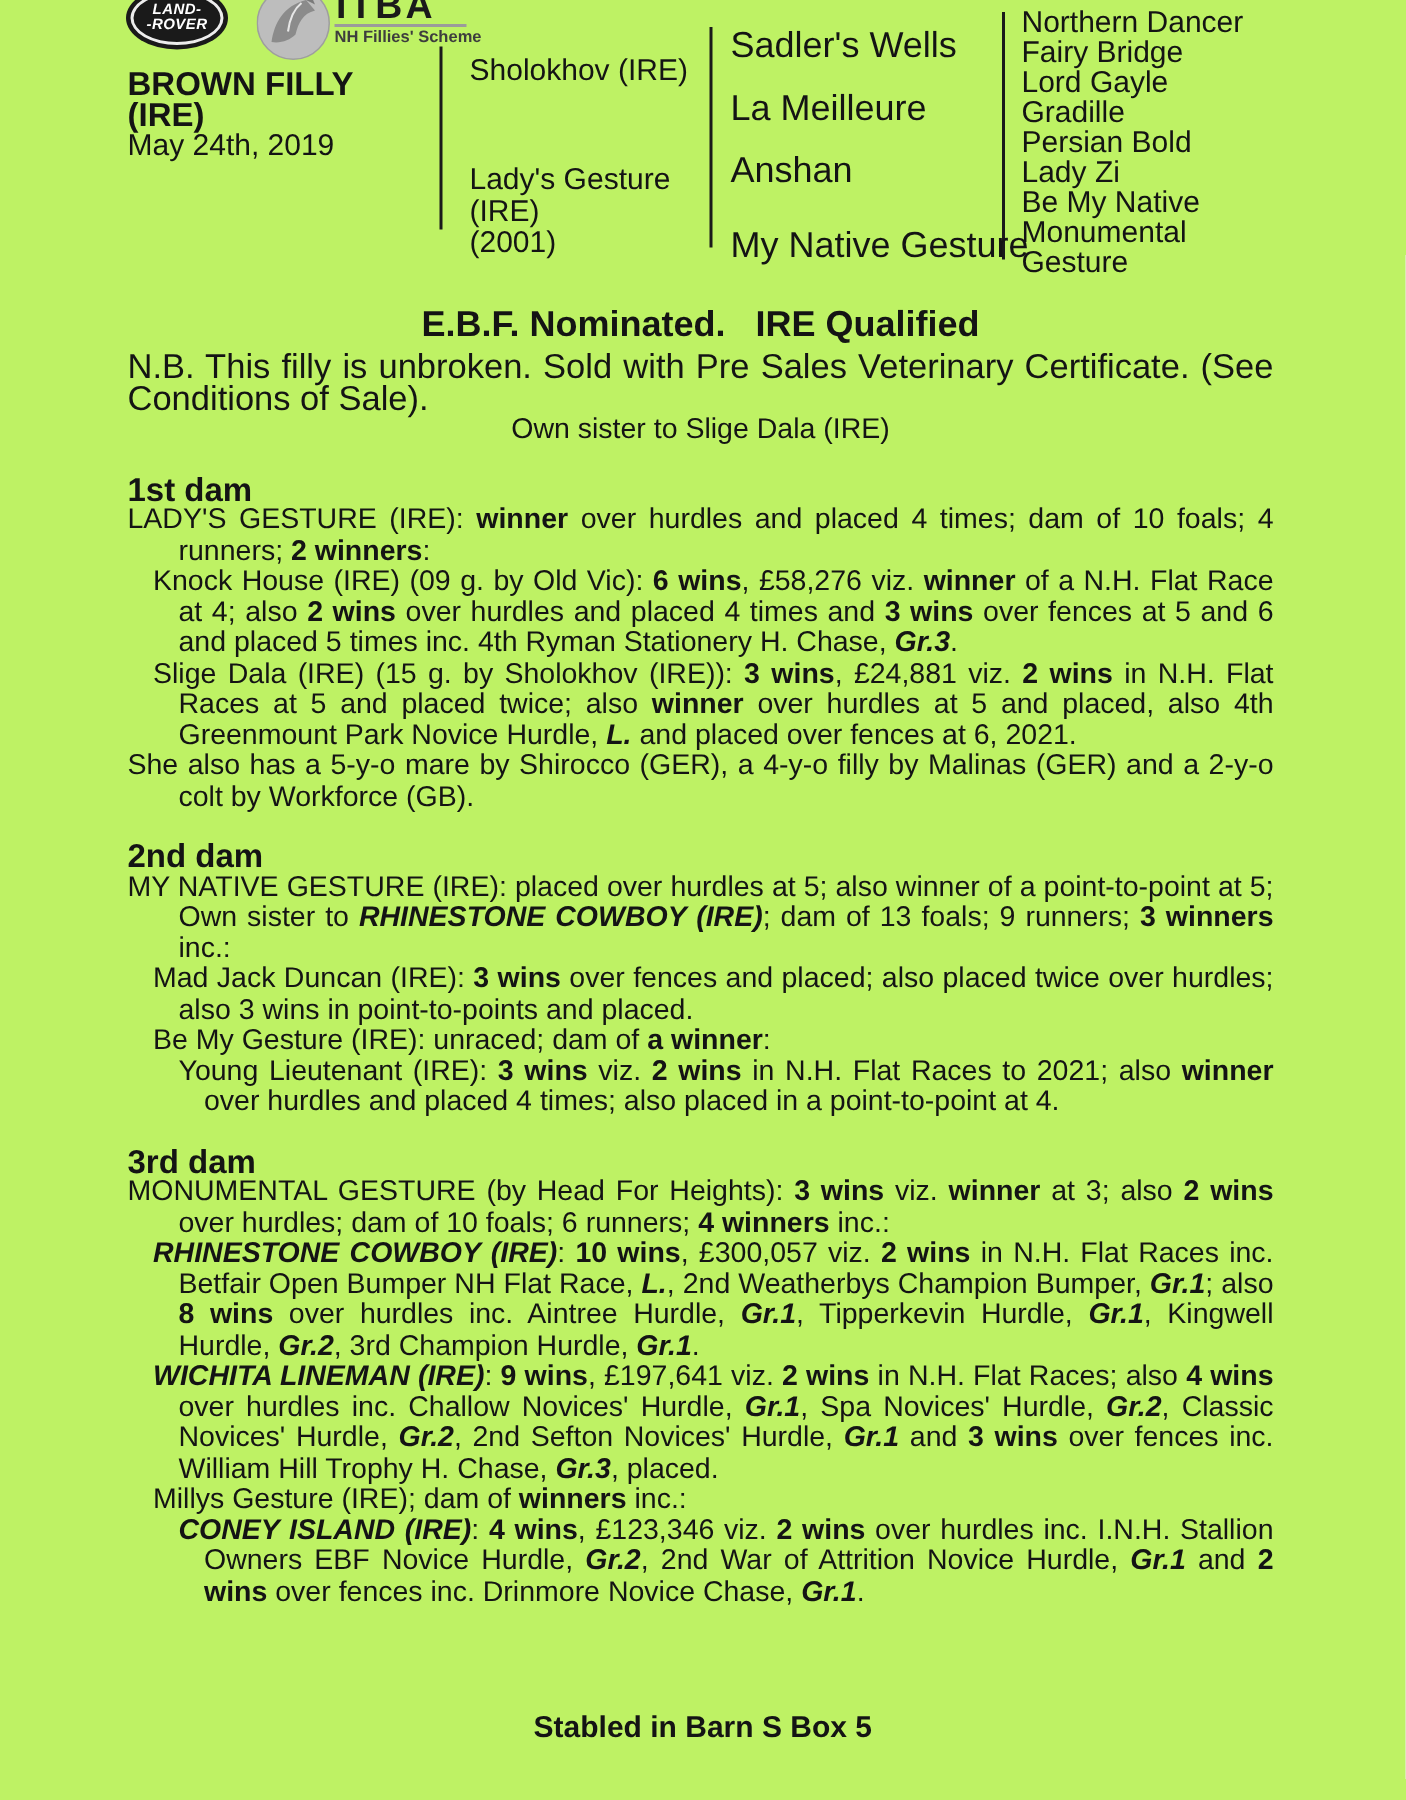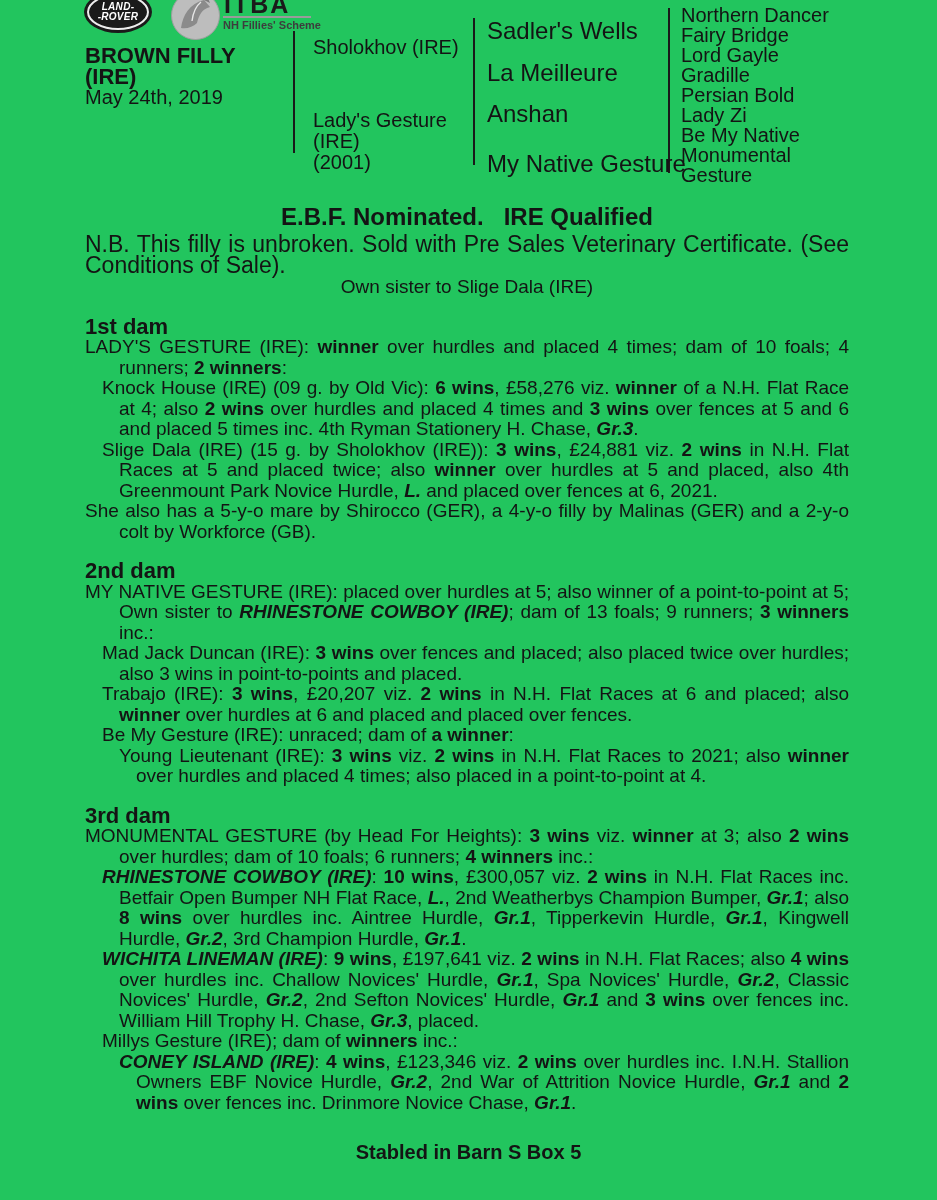--- a/index.html
+++ b/index.html
@@ -1,16 +1,16 @@
 <!DOCTYPE html>
 <html><head>
 <meta charset="utf-8">
 <style>
   html,body{margin:0;padding:0;background:#e9e9e9;}
-  .page{position:relative;width:937px;height:1200px;background:#22c55e;
+  .page{position:relative;width:937px;height:1200px;background:#bef264;
         color:#141414;font-family:"Liberation Sans","DejaVu Sans",sans-serif;
         overflow:hidden;margin:0 auto;}
 
   
   .pedigree{position:absolute;left:0;top:0;width:937px;height:200px;}
 
   .badge-landrover{position:absolute;left:84px;top:-9px;width:68px;height:42px;
         background:#1a1a1a;border-radius:50%;display:flex;flex-direction:column;
         align-items:center;justify-content:center;}
   .badge-landrover::before{content:"";position:absolute;inset:3px;
@@ -126,21 +126,20 @@
           <div class="dam-heading">1st dam</div>
           <p class="entry" style="padding-left: 34px; text-indent: -34px;">LADY'S GESTURE (IRE): <span class="s-b">winner</span> over hurdles and placed 4 times; dam of 10 foals; 4 runners; <span class="s-b">2 winners</span>:</p>
           <p class="entry" style="padding-left: 34px; text-indent: -17px;">Knock House (IRE) (09 g. by Old Vic): <span class="s-b">6 wins</span>, £58,276 viz. <span class="s-b">winner</span> of a N.H. Flat Race at 4; also <span class="s-b">2 wins</span> over hurdles and placed 4 times and <span class="s-b">3 wins</span> over fences at 5 and 6 and placed 5 times inc. 4th Ryman Stationery H. Chase, <span class="s-bi">Gr.3</span>.</p>
           <p class="entry" style="padding-left: 34px; text-indent: -17px;">Slige Dala (IRE) (15 g. by Sholokhov (IRE)): <span class="s-b">3 wins</span>, £24,881 viz. <span class="s-b">2 wins</span> in N.H. Flat Races at 5 and placed twice; also <span class="s-b">winner</span> over hurdles at 5 and placed, also 4th Greenmount Park Novice Hurdle, <span class="s-bi">L.</span> and placed over fences at 6, 2021.</p>
           <p class="entry" style="padding-left: 34px; text-indent: -34px;">She also has a 5-y-o mare by Shirocco (GER), a 4-y-o filly by Malinas (GER) and a 2-y-o colt by Workforce (GB).</p>
         </section>
         <section class="dam-section">
           <div class="dam-heading">2nd dam</div>
           <p class="entry" style="padding-left: 34px; text-indent: -34px;">MY NATIVE GESTURE (IRE): placed over hurdles at 5; also winner of a point-to-point at 5; Own sister to <span class="s-bi">RHINESTONE COWBOY (IRE)</span>; dam of 13 foals; 9 runners; <span class="s-b">3 winners</span> inc.:</p>
           <p class="entry" style="padding-left: 34px; text-indent: -17px;">Mad Jack Duncan (IRE): <span class="s-b">3 wins</span> over fences and placed; also placed twice over hurdles; also 3 wins in point-to-points and placed.</p>
-          <p class="entry" style="padding-left: 34px; text-indent: -17px;">Trabajo (IRE): <span class="s-b">3 wins</span>, £20,207 viz. <span class="s-b">2 wins</span> in N.H. Flat Races at 6 and placed; also <span class="s-b">winner</span> over hurdles at 6 and placed and placed over fences.</p>
           <p class="entry" style="padding-left: 34px; text-indent: -17px;">Be My Gesture (IRE): unraced; dam of <span class="s-b">a winner</span>:</p>
           <p class="entry" style="padding-left: 51px; text-indent: -17px;">Young Lieutenant (IRE): <span class="s-b">3 wins</span> viz. <span class="s-b">2 wins</span> in N.H. Flat Races to 2021; also <span class="s-b">winner</span> over hurdles and placed 4 times; also placed in a point-to-point at 4.</p>
         </section>
         <section class="dam-section">
           <div class="dam-heading">3rd dam</div>
           <p class="entry" style="padding-left: 34px; text-indent: -34px;">MONUMENTAL GESTURE (by Head For Heights): <span class="s-b">3 wins</span> viz. <span class="s-b">winner</span> at 3; also <span class="s-b">2 wins</span> over hurdles; dam of 10 foals; 6 runners; <span class="s-b">4 winners</span> inc.:</p>
           <p class="entry" style="padding-left: 34px; text-indent: -17px;"><span class="s-bi">RHINESTONE COWBOY (IRE)</span>: <span class="s-b">10 wins</span>, £300,057 viz. <span class="s-b">2 wins</span> in N.H. Flat Races inc. Betfair Open Bumper NH Flat Race, <span class="s-bi">L.</span>, 2nd Weatherbys Champion Bumper, <span class="s-bi">Gr.1</span>; also <span class="s-b">8 wins</span> over hurdles inc. Aintree Hurdle, <span class="s-bi">Gr.1</span>, Tipperkevin Hurdle, <span class="s-bi">Gr.1</span>, Kingwell Hurdle, <span class="s-bi">Gr.2</span>, 3rd Champion Hurdle, <span class="s-bi">Gr.1</span>.</p>
           <p class="entry" style="padding-left: 34px; text-indent: -17px;"><span class="s-bi">WICHITA LINEMAN (IRE)</span>: <span class="s-b">9 wins</span>, £197,641 viz. <span class="s-b">2 wins</span> in N.H. Flat Races; also <span class="s-b">4 wins</span> over hurdles inc. Challow Novices' Hurdle, <span class="s-bi">Gr.1</span>, Spa Novices' Hurdle, <span class="s-bi">Gr.2</span>, Classic Novices' Hurdle, <span class="s-bi">Gr.2</span>, 2nd Sefton Novices' Hurdle, <span class="s-bi">Gr.1</span> and <span class="s-b">3 wins</span> over fences inc. William Hill Trophy H. Chase, <span class="s-bi">Gr.3</span>, placed.</p>
           <p class="entry" style="padding-left: 34px; text-indent: -17px;">Millys Gesture (IRE); dam of <span class="s-b">winners</span> inc.:</p>
           <p class="entry" style="padding-left: 51px; text-indent: -17px;"><span class="s-bi">CONEY ISLAND (IRE)</span>: <span class="s-b">4 wins</span>, £123,346 viz. <span class="s-b">2 wins</span> over hurdles inc. I.N.H. Stallion Owners EBF Novice Hurdle, <span class="s-bi">Gr.2</span>, 2nd War of Attrition Novice Hurdle, <span class="s-bi">Gr.1</span> and <span class="s-b">2 wins</span> over fences inc. Drinmore Novice Chase, <span class="s-bi">Gr.1</span>.</p>

